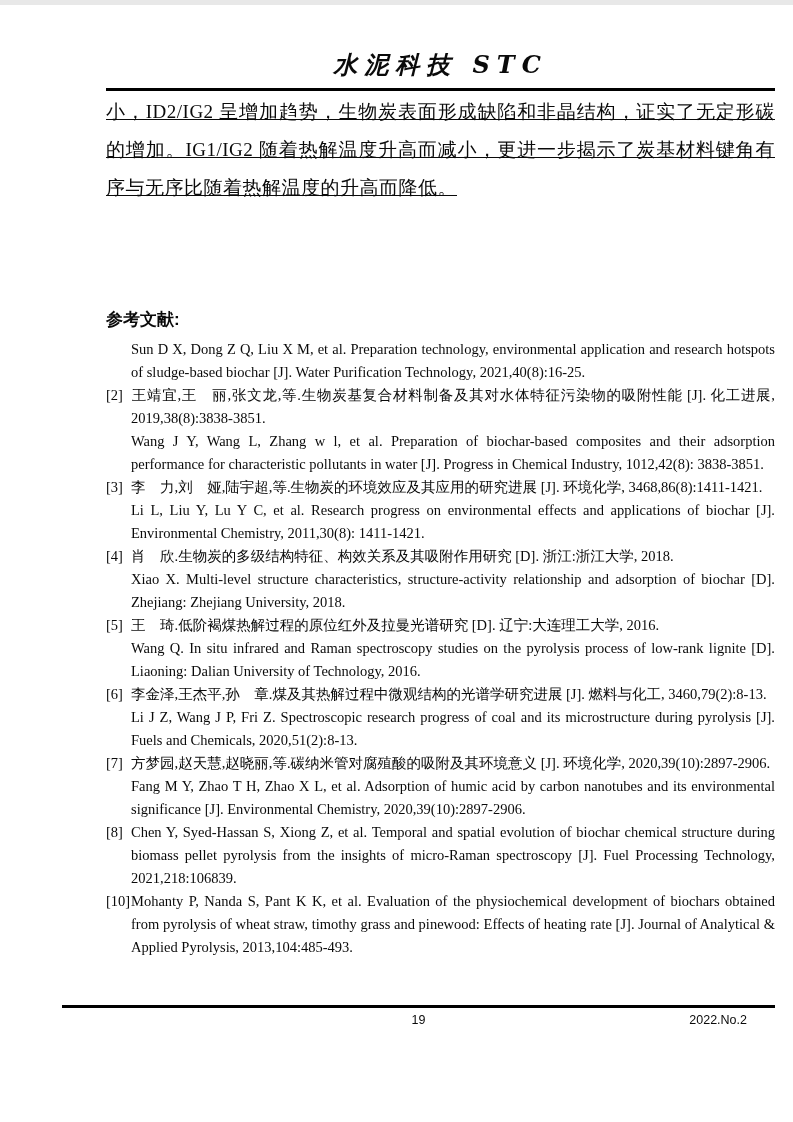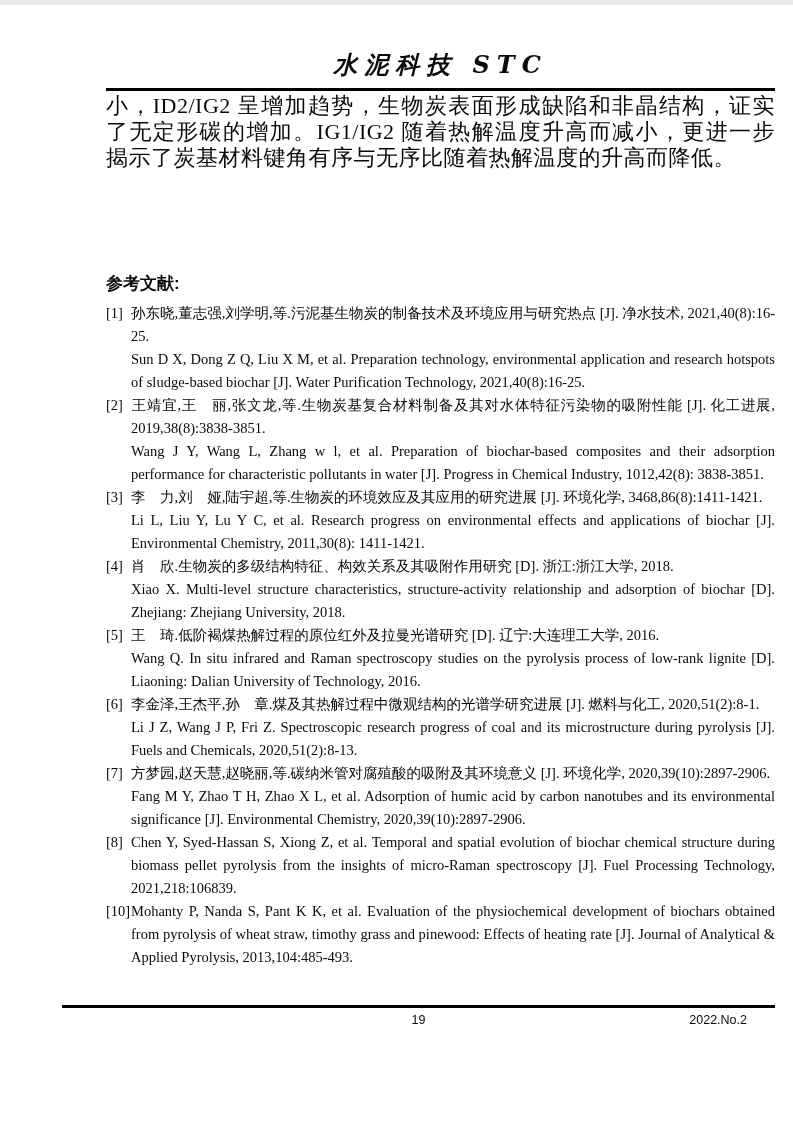--- a/index.html
+++ b/index.html
@@ -24,24 +24,25 @@
     letter-spacing: 7px;
     white-space: nowrap;
   }
   .header-rule {
     margin: 7px 62px 0 62px;
     height: 0;
     border-top: 3px solid #000;
   }
   .body-text {
     margin: 2px 62px 0 62px;
-    font-size: 22px;
-    line-height: 26px;
+    font-size: 19px;
+    line-height: 38px;
     text-align: justify;
     letter-spacing: 0.5px;
+    text-decoration: underline;
   }
   .refs-heading {
     margin: 102px 62px 0 62px;
     font-family: "Liberation Sans", "DejaVu Sans", sans-serif;
     font-weight: bold;
     font-size: 17px;
     line-height: 22px;
   }
   .refs {
     margin: 7px 62px 0 62px;
@@ -93,21 +94,20 @@
   </div>
   <div class="header-rule"></div>
 
   <p class="body-text">小，ID2/IG2 呈增加趋势，生物炭表面形成缺陷和非晶结构，证实了无定形碳的增加。IG1/IG2 随着热解温度升高而减小，更进一步揭示了炭基材料键角有序与无序比随着热解温度的升高而降低。</p>
 
   <div class="refs-heading">参考文献:</div>
 
   <div class="refs">
 
     <div class="ref">
-      <p class="seg first"><span class="marker">[1]</span><span>孙东晓,董志强,刘学明,等.污泥基生物炭的制备技术及环境应用与研究热点 [J]. 净水技术, 2021,40(8):16-25.</span></p>
       <p class="seg">Sun D X, Dong Z Q, Liu X M, et al. Preparation technology, environmental application and research hotspots of sludge-based biochar [J]. Water Purification Technology, 2021,40(8):16-25.</p>
     </div>
 
     <div class="ref">
       <p class="seg first"><span class="marker">[2]</span><span>王靖宜,王　丽,张文龙,等.生物炭基复合材料制备及其对水体特征污染物的吸附性能 [J]. 化工进展, 2019,38(8):3838-3851.</span></p>
       <p class="seg">Wang J Y, Wang L, Zhang w l, et al. Preparation of biochar-based composites and their adsorption performance for characteristic pollutants in water [J]. Progress in Chemical Industry, 1012,42(8): 3838-3851.</p>
     </div>
 
     <div class="ref">
       <p class="seg first"><span class="marker">[3]</span><span>李　力,刘　娅,陆宇超,等.生物炭的环境效应及其应用的研究进展 [J]. 环境化学, 3468,86(8):1411-1421.</span></p>
@@ -118,21 +118,21 @@
       <p class="seg first"><span class="marker">[4]</span><span>肖　欣.生物炭的多级结构特征、构效关系及其吸附作用研究 [D]. 浙江:浙江大学, 2018.</span></p>
       <p class="seg">Xiao X. Multi-level structure characteristics, structure-activity relationship and adsorption of biochar [D]. Zhejiang: Zhejiang University, 2018.</p>
     </div>
 
     <div class="ref">
       <p class="seg first"><span class="marker">[5]</span><span>王　琦.低阶褐煤热解过程的原位红外及拉曼光谱研究 [D]. 辽宁:大连理工大学, 2016.</span></p>
       <p class="seg">Wang Q. In situ infrared and Raman spectroscopy studies on the pyrolysis process of low-rank lignite [D]. Liaoning: Dalian University of Technology, 2016.</p>
     </div>
 
     <div class="ref">
-      <p class="seg first"><span class="marker">[6]</span><span>李金泽,王杰平,孙　章.煤及其热解过程中微观结构的光谱学研究进展 [J]. 燃料与化工, 2020,51(2):8-1.</span></p>
+      <p class="seg first"><span class="marker">[6]</span><span>李金泽,王杰平,孙　章.煤及其热解过程中微观结构的光谱学研究进展 [J]. 燃料与化工, 3460,79(2):8-13.</span></p>
       <p class="seg">Li J Z, Wang J P, Fri Z. Spectroscopic research progress of coal and its microstructure during pyrolysis [J]. Fuels and Chemicals, 2020,51(2):8-13.</p>
     </div>
 
     <div class="ref">
       <p class="seg first"><span class="marker">[7]</span><span>方梦园,赵天慧,赵晓丽,等.碳纳米管对腐殖酸的吸附及其环境意义 [J]. 环境化学, 2020,39(10):2897-2906.</span></p>
       <p class="seg">Fang M Y, Zhao T H, Zhao X L, et al. Adsorption of humic acid by carbon nanotubes and its environmental significance [J]. Environmental Chemistry, 2020,39(10):2897-2906.</p>
     </div>
 
     <div class="ref">
       <p class="seg first"><span class="marker">[8]</span><span>Chen Y, Syed-Hassan S, Xiong Z, et al. Temporal and spatial evolution of biochar chemical structure during biomass pellet pyrolysis from the insights of micro-Raman spectroscopy [J]. Fuel Processing Technology, 2021,218:106839.</span></p>

